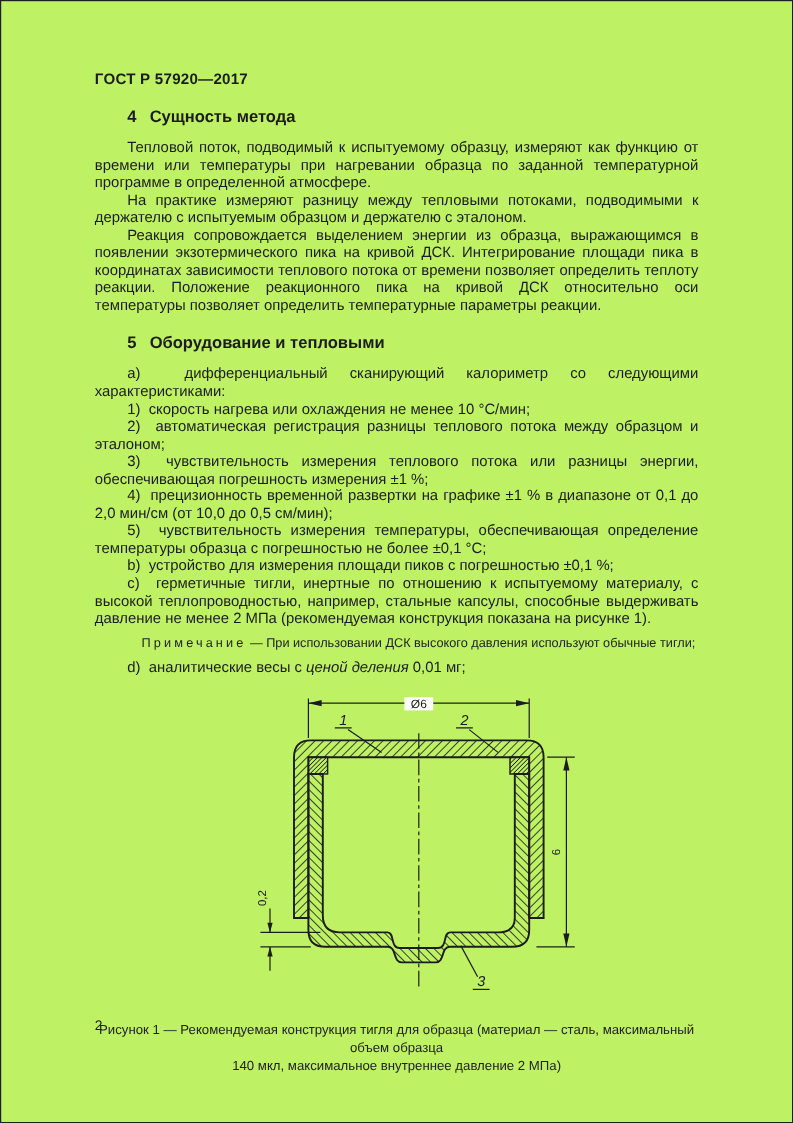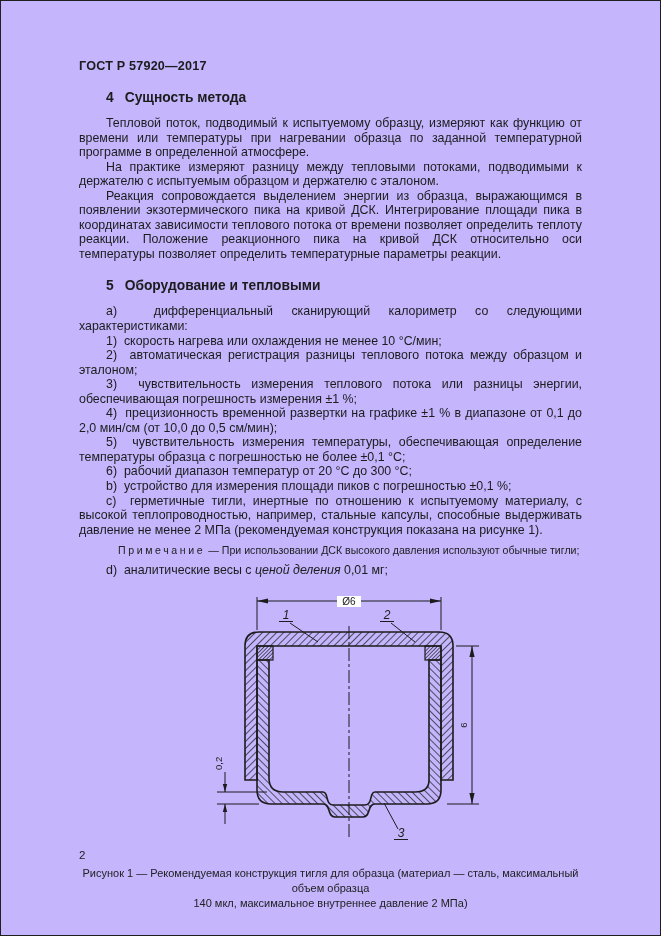--- a/index.html
+++ b/index.html
@@ -1,18 +1,18 @@
 <!DOCTYPE html>
 <html><head>
 <meta charset="utf-8">
 <style>
   html,body{margin:0;padding:0;background:#e8e8e8;}
   .page{
     width:661px;height:936px;box-sizing:border-box;
-    background:#c4b5fd;border:1px solid #1f1f1f;
+    background:#bef264;border:1px solid #1f1f1f;
     font-family:"Liberation Sans","DejaVu Sans",sans-serif;
     color:#1c1c1c;position:relative;overflow:hidden;
   }
   .content{padding:58px 78px 0 78px;}
   .doc-header{font-weight:bold;font-size:12.6px;letter-spacing:.2px;}
   h2.sec{
     font-size:13.8px;font-weight:bold;margin:17px 0 11px 0;
     padding-left:27px;display:flex;gap:11px;
   }
   p.body{
@@ -58,21 +58,20 @@
       <span>5</span>
       <span>Оборудование и тепловыми</span>
     </h2>
 
     <p class="body">а)&nbsp; дифференциальный сканирующий калориметр со следующими характеристиками:</p>
     <p class="body">1)&nbsp; скорость нагрева или охлаждения не менее 10 °С/мин;</p>
     <p class="body">2)&nbsp; автоматическая регистрация разницы теплового потока между образцом и эталоном;</p>
     <p class="body">3)&nbsp; чувствительность измерения теплового потока или разницы энергии, обеспечивающая погрешность измерения ±1 %;</p>
     <p class="body">4)&nbsp; прецизионность временной развертки на графике ±1 % в диапазоне от 0,1 до 2,0 мин/см (от 10,0 до 0,5 см/мин);</p>
     <p class="body">5)&nbsp; чувствительность измерения температуры, обеспечивающая определение температуры образца с погрешностью не более ±0,1 °С;</p>
-    <p class="body">6)&nbsp; рабочий диапазон температур от 20 °С до 300 °С;</p>
     <p class="body">b)&nbsp; устройство для измерения площади пиков с погрешностью ±0,1 %;</p>
     <p class="body">c)&nbsp; герметичные тигли, инертные по отношению к испытуемому материалу, с высокой теплопроводностью, например, стальные капсулы, способные выдерживать давление не менее 2 МПа (рекомендуемая конструкция показана на рисунке 1).</p>
 
     <p class="note"><span class="note-label">Примечание</span> <span>— При использовании ДСК высокого давления используют обычные тигли;</span></p>
 
     <p class="body"><span>d)&nbsp; аналитические весы с </span><span class="it">ценой деления</span><span> 0,01 мг;</span></p>
 
     <div class="figure-wrap">
       <svg width="340" height="262" viewBox="0 0 340 262">
         <defs>

